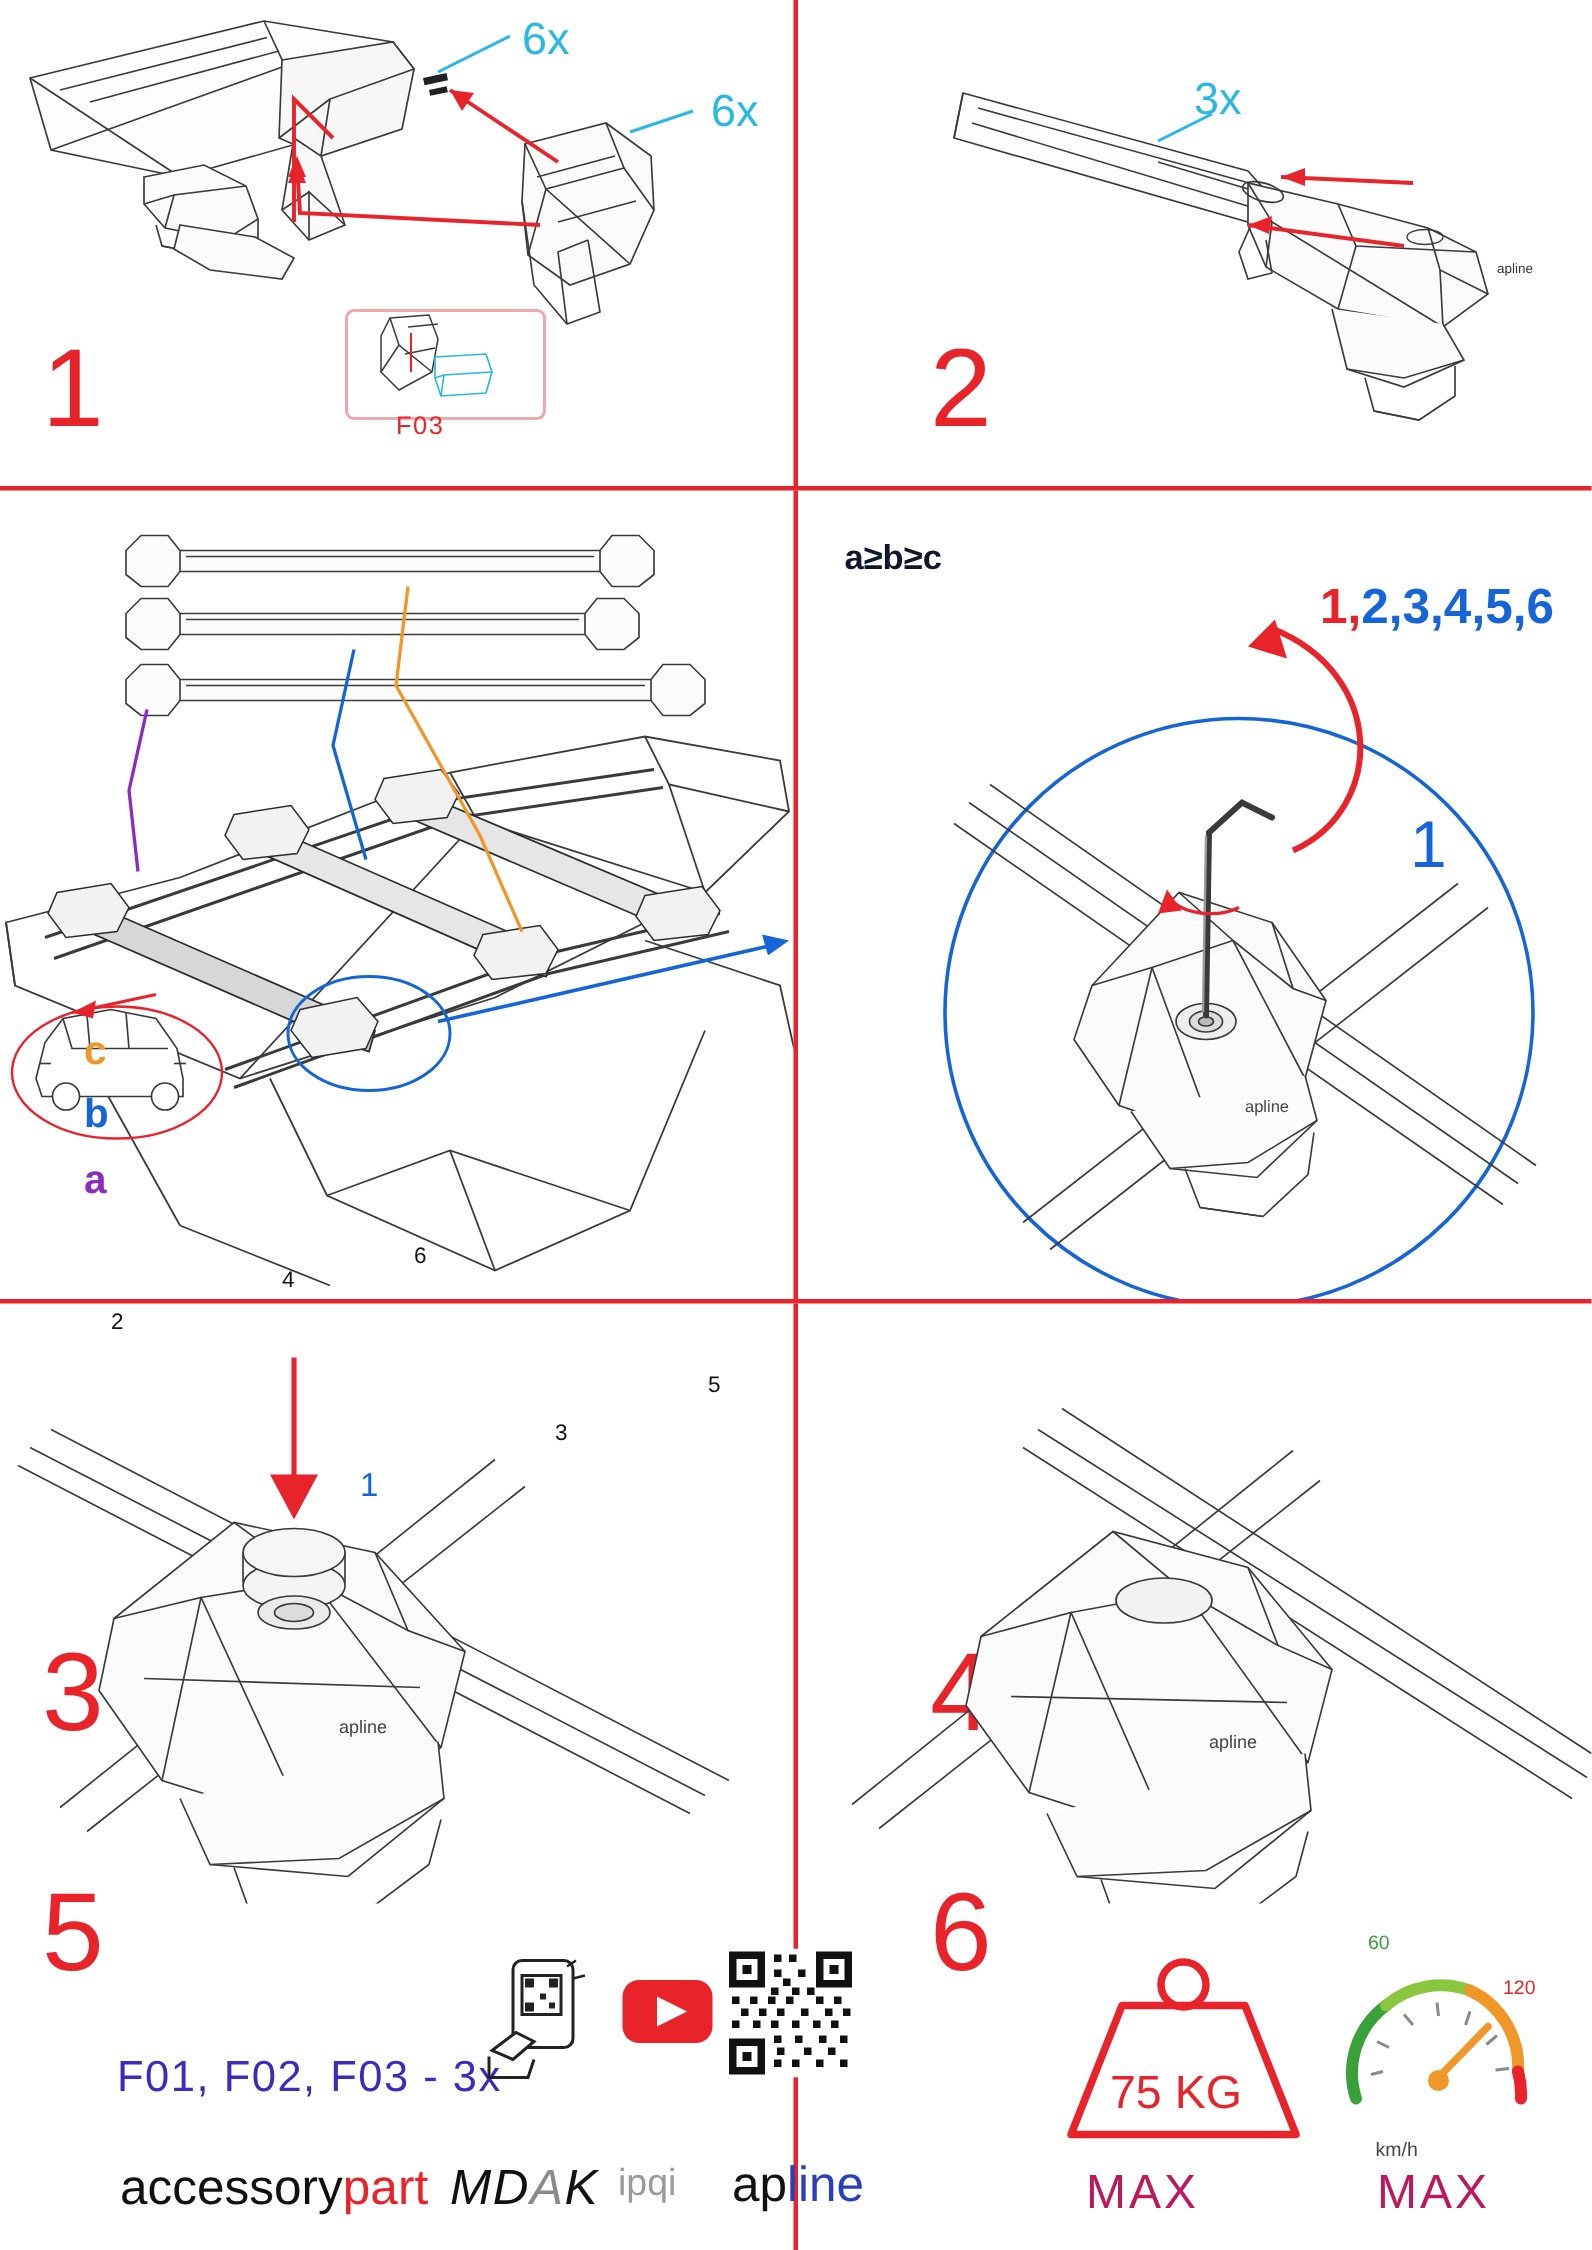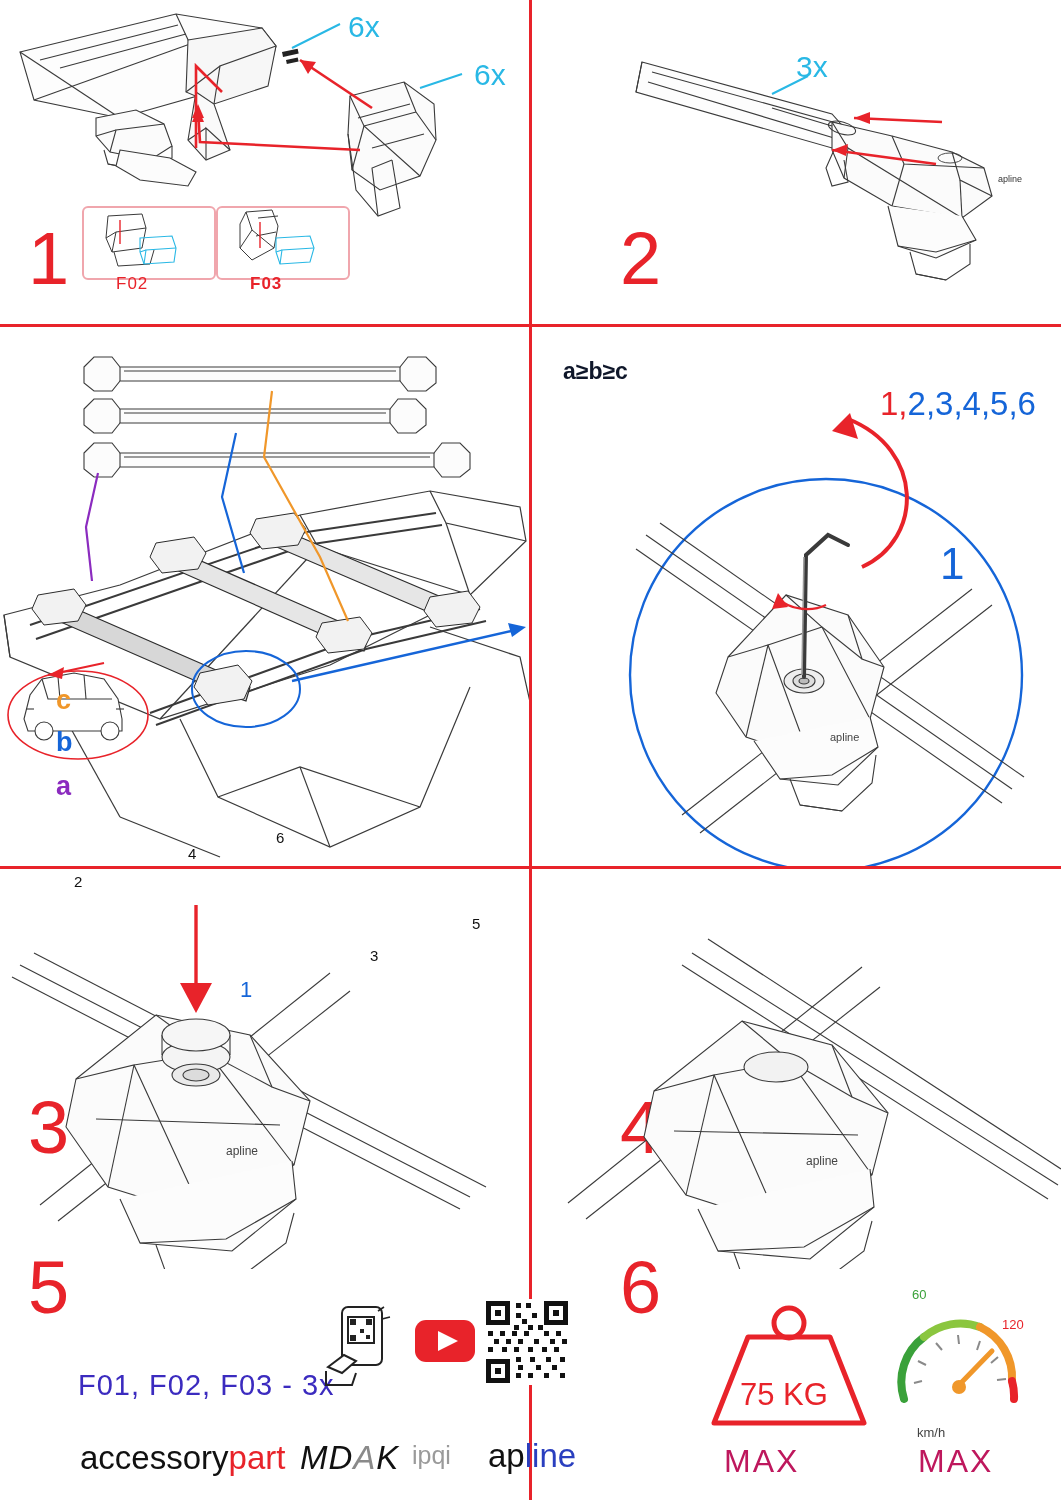--- a/index.html
+++ b/index.html
@@ -60,21 +60,21 @@
   }
   .ineq {
     position: absolute;
     font-size: 23px;
     font-weight: bold;
     font-family: "Liberation Sans", sans-serif;
   }
   .seq {
     position: absolute;
     font-size: 33px;
-    font-weight: 400;
+    font-weight: 700;
     font-family: "Liberation Sans", sans-serif;
   }
   .callout-1 {
     position: absolute;
     font-size: 44px;
     color: #1565d8;
     font-family: "Liberation Sans", sans-serif;
   }
   .blue-1 {
     position: absolute;
@@ -205,41 +205,22 @@
 
       <g fill="#222">
         <rect x="282" y="52" width="16" height="5" transform="rotate(-12 282 52)"></rect>
         <rect x="286" y="60" width="12" height="4" transform="rotate(-12 286 60)"></rect>
       </g>
     </svg>
 
     <span class="qty-label" style="left:348px; top:10px;">6x</span>
     <span class="qty-label" style="left:474px; top:58px;">6x</span>
 
-    <div class="fo-box" style="left:82px; top:206px; width:130px; height:70px;">
-      <svg width="126" height="66" viewBox="0 0 126 66">
-        <g fill="none" stroke="#3a3a3a" stroke-width="1">
-          <path d="M24 8 L58 6 L62 20 L58 40 L28 44 L22 30 Z" fill="#fff"></path>
-          <path d="M28 44 L32 24 L62 20"></path>
-          <path d="M32 24 L22 30"></path>
-          <path d="M30 44 L34 58 L66 56 L70 42"></path>
-        </g>
-        <g fill="none" stroke="#29b8e5" stroke-width="1.1">
-          <path d="M56 30 L88 28 L92 40 L90 54 L60 56 L56 44 Z"></path>
-          <path d="M60 56 L62 42 L92 40"></path>
-          <path d="M62 42 L56 44"></path>
-        </g>
-        <g fill="none" stroke="#e8232a" stroke-width="1.4">
-          <path d="M36 12 L36 36"></path>
-        </g>
-      </svg>
-      <span class="fo-label" style="left:32px; top:66px;">F02</span>
-    </div>
-
-    <div class="fo-box" style="left:216px; top:206px; width:130px; height:70px;font-weight:bold;">
+
+    <div class="fo-box" style="left:230px; top:206px; width:130px; height:70px;">
       <svg width="126" height="66" viewBox="0 0 126 66">
         <g fill="none" stroke="#3a3a3a" stroke-width="1">
           <path d="M28 4 L54 2 L60 18 L56 40 L34 52 L22 40 L22 16 Z" fill="#fff"></path>
           <path d="M28 4 L34 22 L56 40"></path>
           <path d="M34 22 L22 40"></path>
           <path d="M40 10 L60 8"></path>
           <path d="M38 28 L58 24"></path>
         </g>
         <g fill="none" stroke="#29b8e5" stroke-width="1.1">
           <path d="M58 30 L92 28 L96 40 L92 54 L62 56 L58 44 Z"></path>

